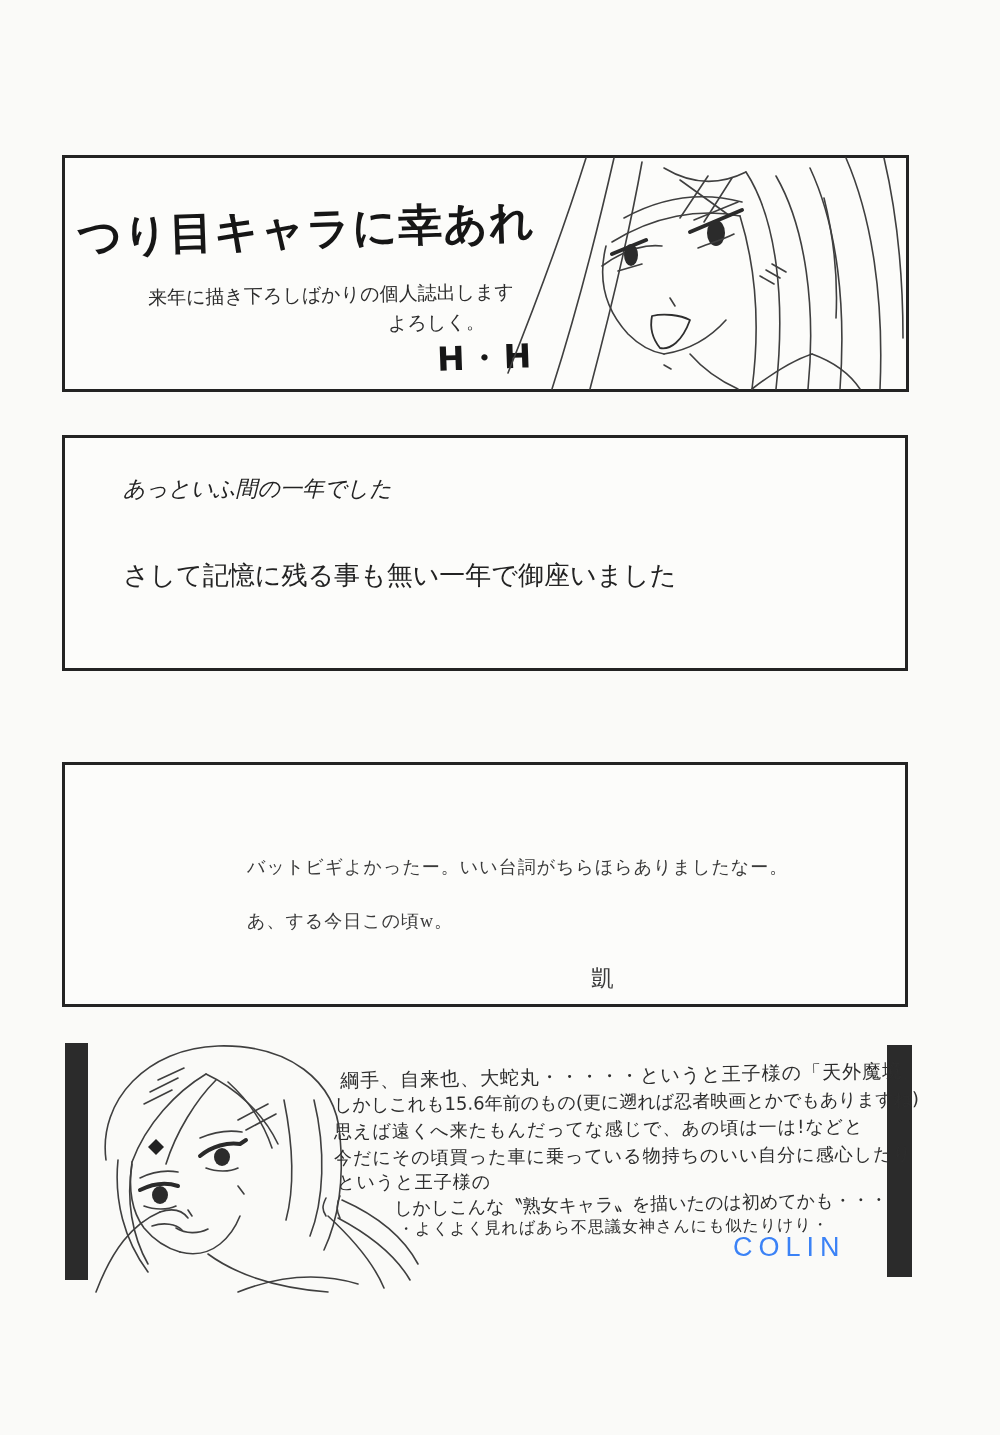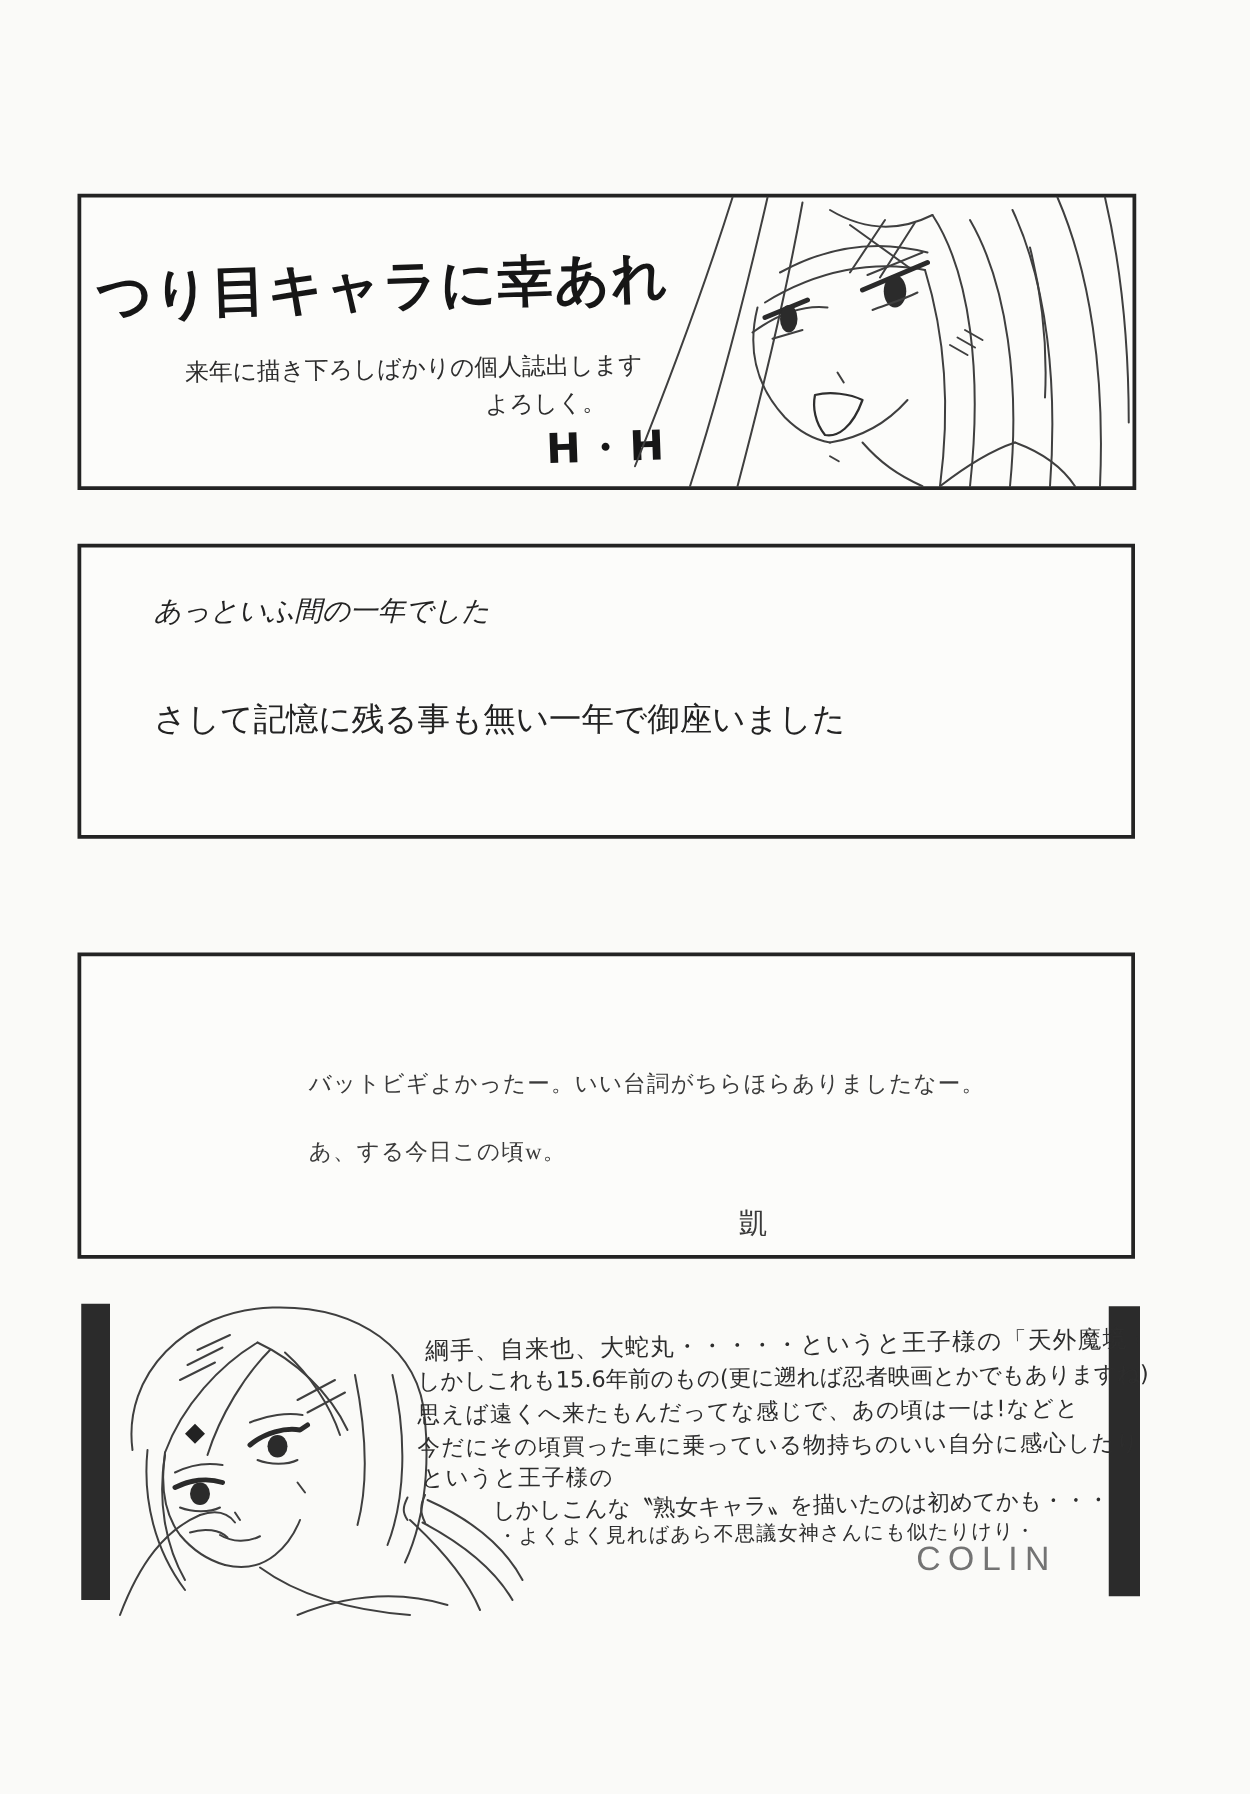--- a/index.html
+++ b/index.html
@@ -148,15 +148,15 @@
     <path d="M 150 252 C 190 236, 230 232, 270 244"></path>
   </svg>
 
   <div class="abs hand" style="left:340px;top:1063px;font-size:19px;letter-spacing:1px;transform:rotate(-1deg);">綱手、自来也、大蛇丸・・・・・というと王子様の「天外魔境」</div>
   <div class="abs hand" style="left:334px;top:1090px;font-size:18px;transform:rotate(-0.6deg);">しかしこれも15.6年前のもの(更に遡れば忍者映画とかでもありますね)</div>
   <div class="abs hand" style="left:334px;top:1117px;font-size:18px;letter-spacing:1px;transform:rotate(-0.6deg);">思えば遠くへ来たもんだってな感じで、あの頃は一は!などと</div>
   <div class="abs hand" style="left:334px;top:1144px;font-size:18px;letter-spacing:1px;transform:rotate(-0.4deg);">今だにその頃買った車に乗っている物持ちのいい自分に感心したり</div>
   <div class="abs hand" style="left:337px;top:1170px;font-size:18px;letter-spacing:1px;">というと王子様の</div>
   <div class="abs hand" style="left:394px;top:1192px;font-size:18px;transform:rotate(-1deg);">しかしこんな〝熟女キャラ〟を描いたのは初めてかも・・・</div>
   <div class="abs hand" style="left:398px;top:1217px;font-size:16px;letter-spacing:1px;transform:rotate(-0.6deg);">・よくよく見ればあら不思議女神さんにも似たりけり・</div>
-  <div class="abs" style="left:733px;top:1232px;font-size:27px;letter-spacing:6px;color:#737373;font-family:'Liberation Sans','DejaVu Sans',sans-serif;">COLIN</div>
+  <div class="abs" style="left:733px;top:1232px;font-size:27px;letter-spacing:6px;color:#3b82f6;font-family:'Liberation Sans','DejaVu Sans',sans-serif;">COLIN</div>
 
 </div>
 
 </body></html>

